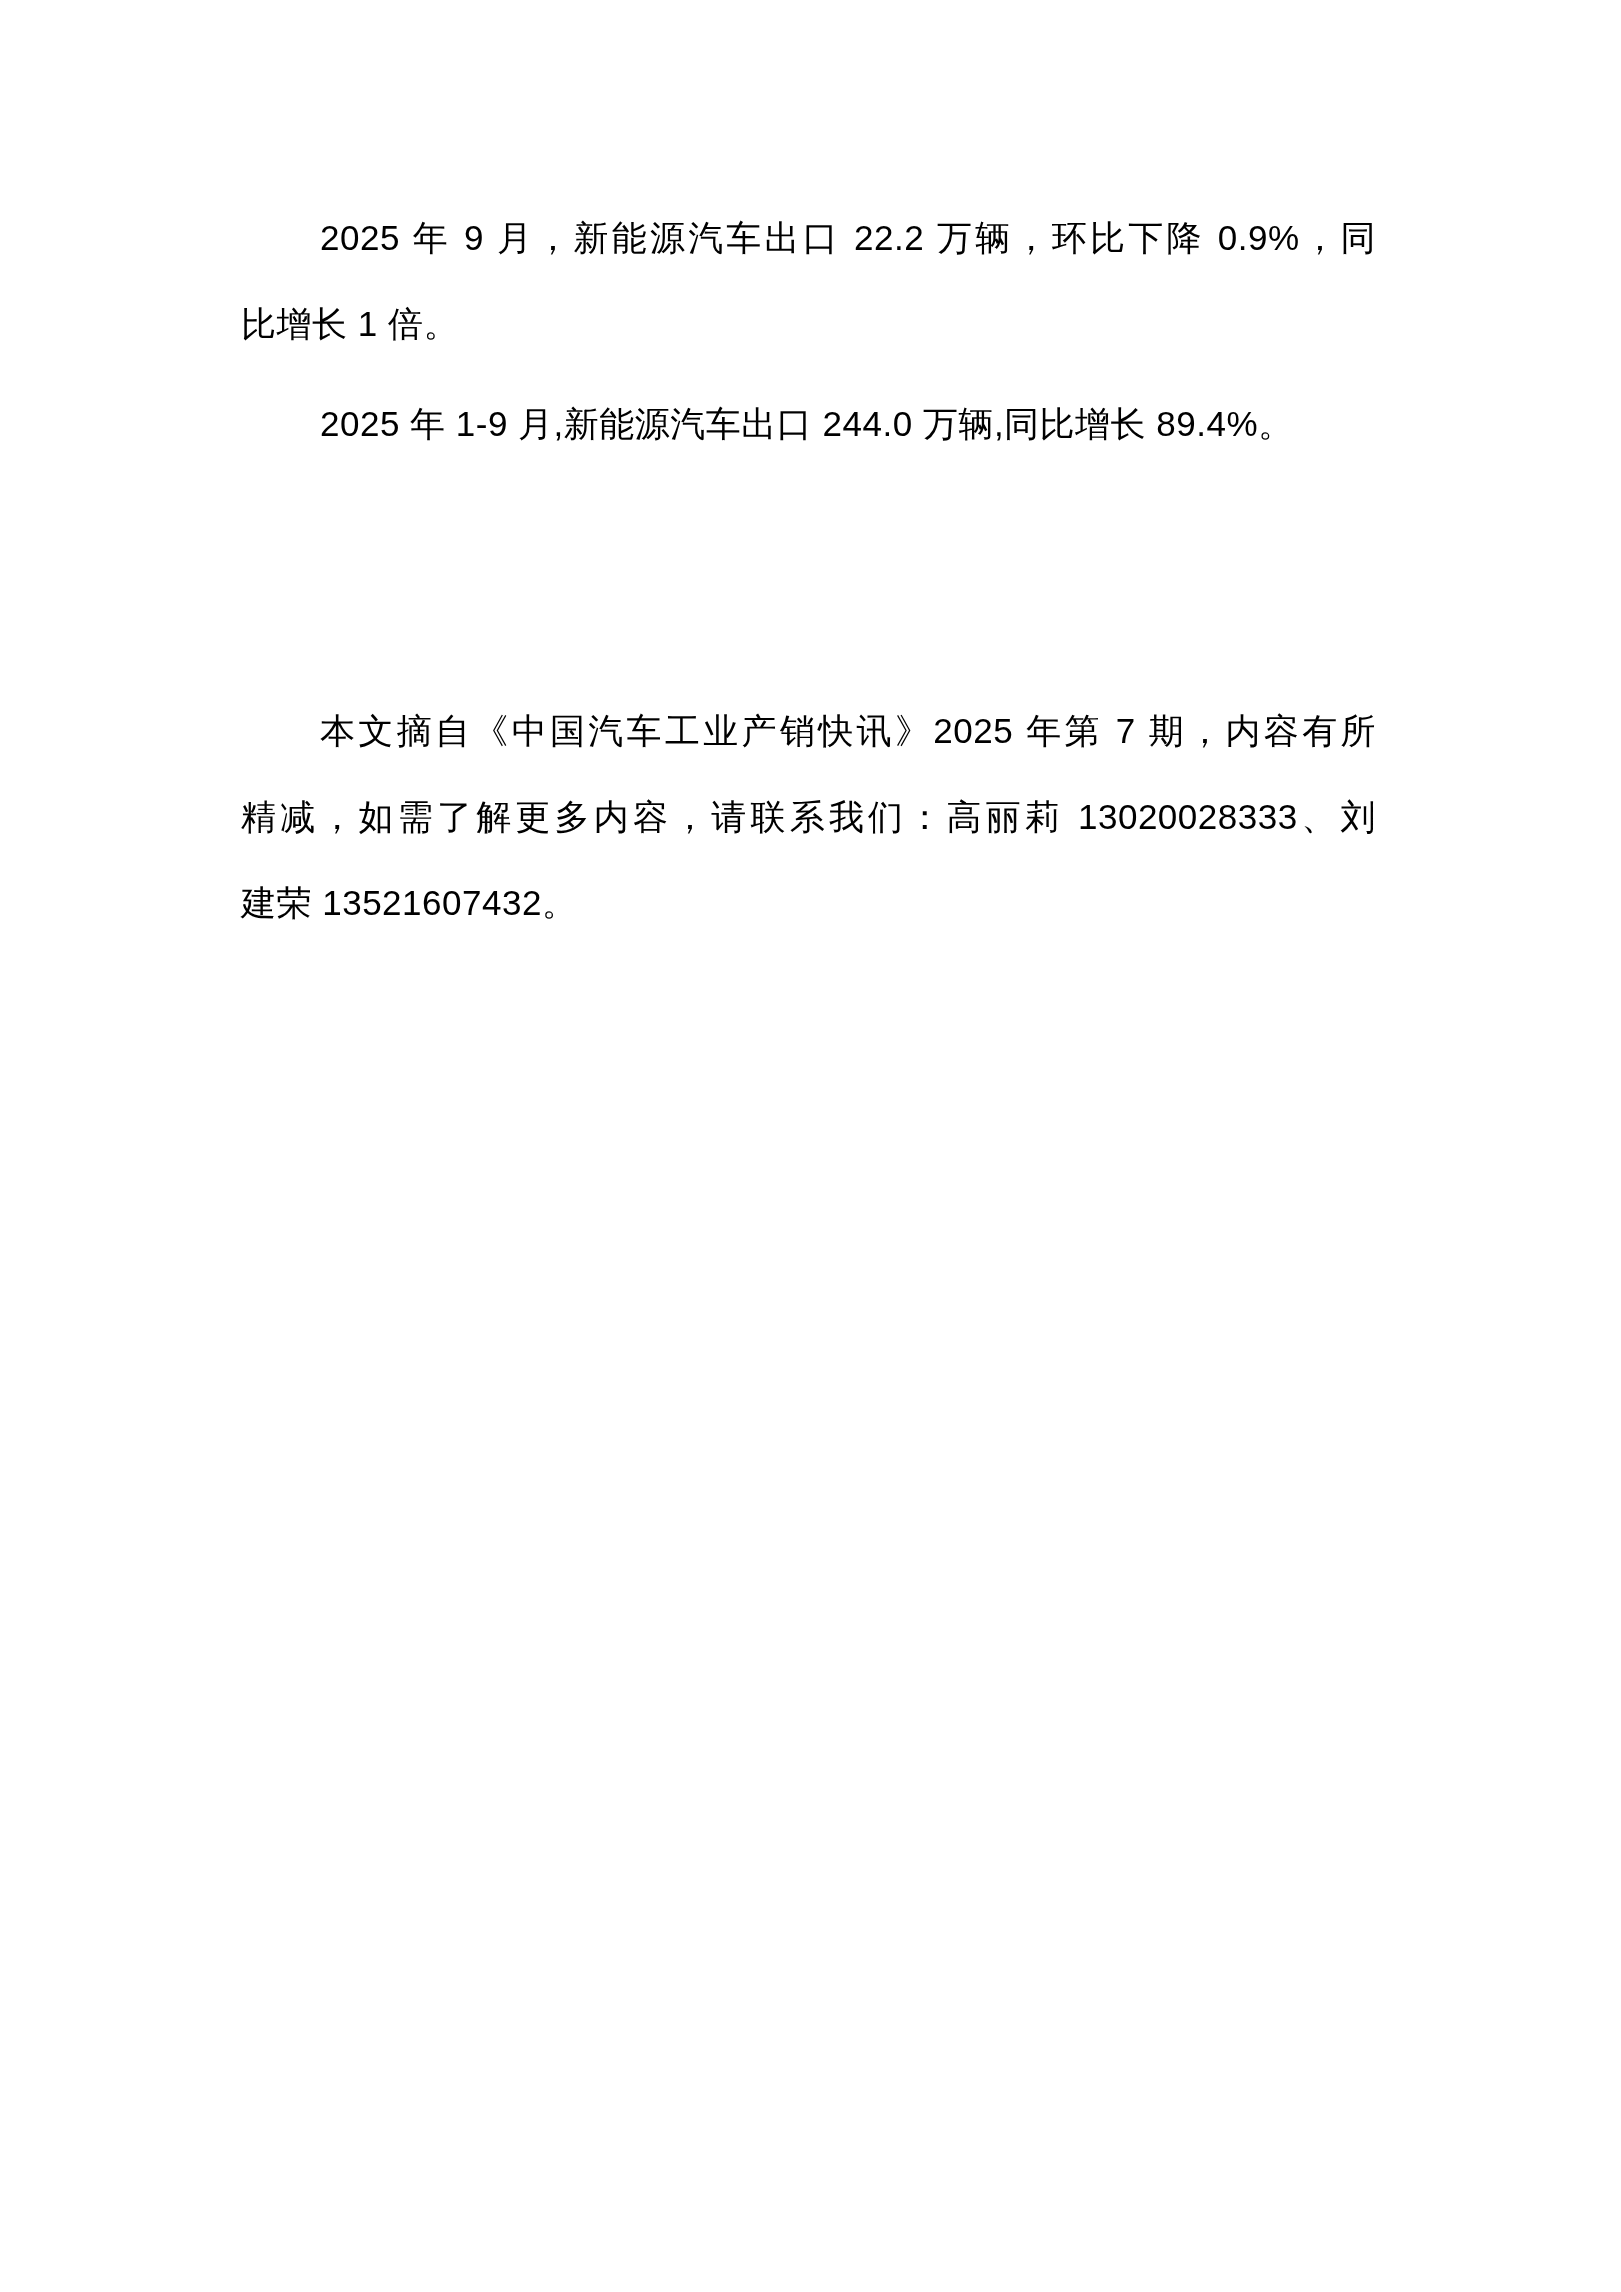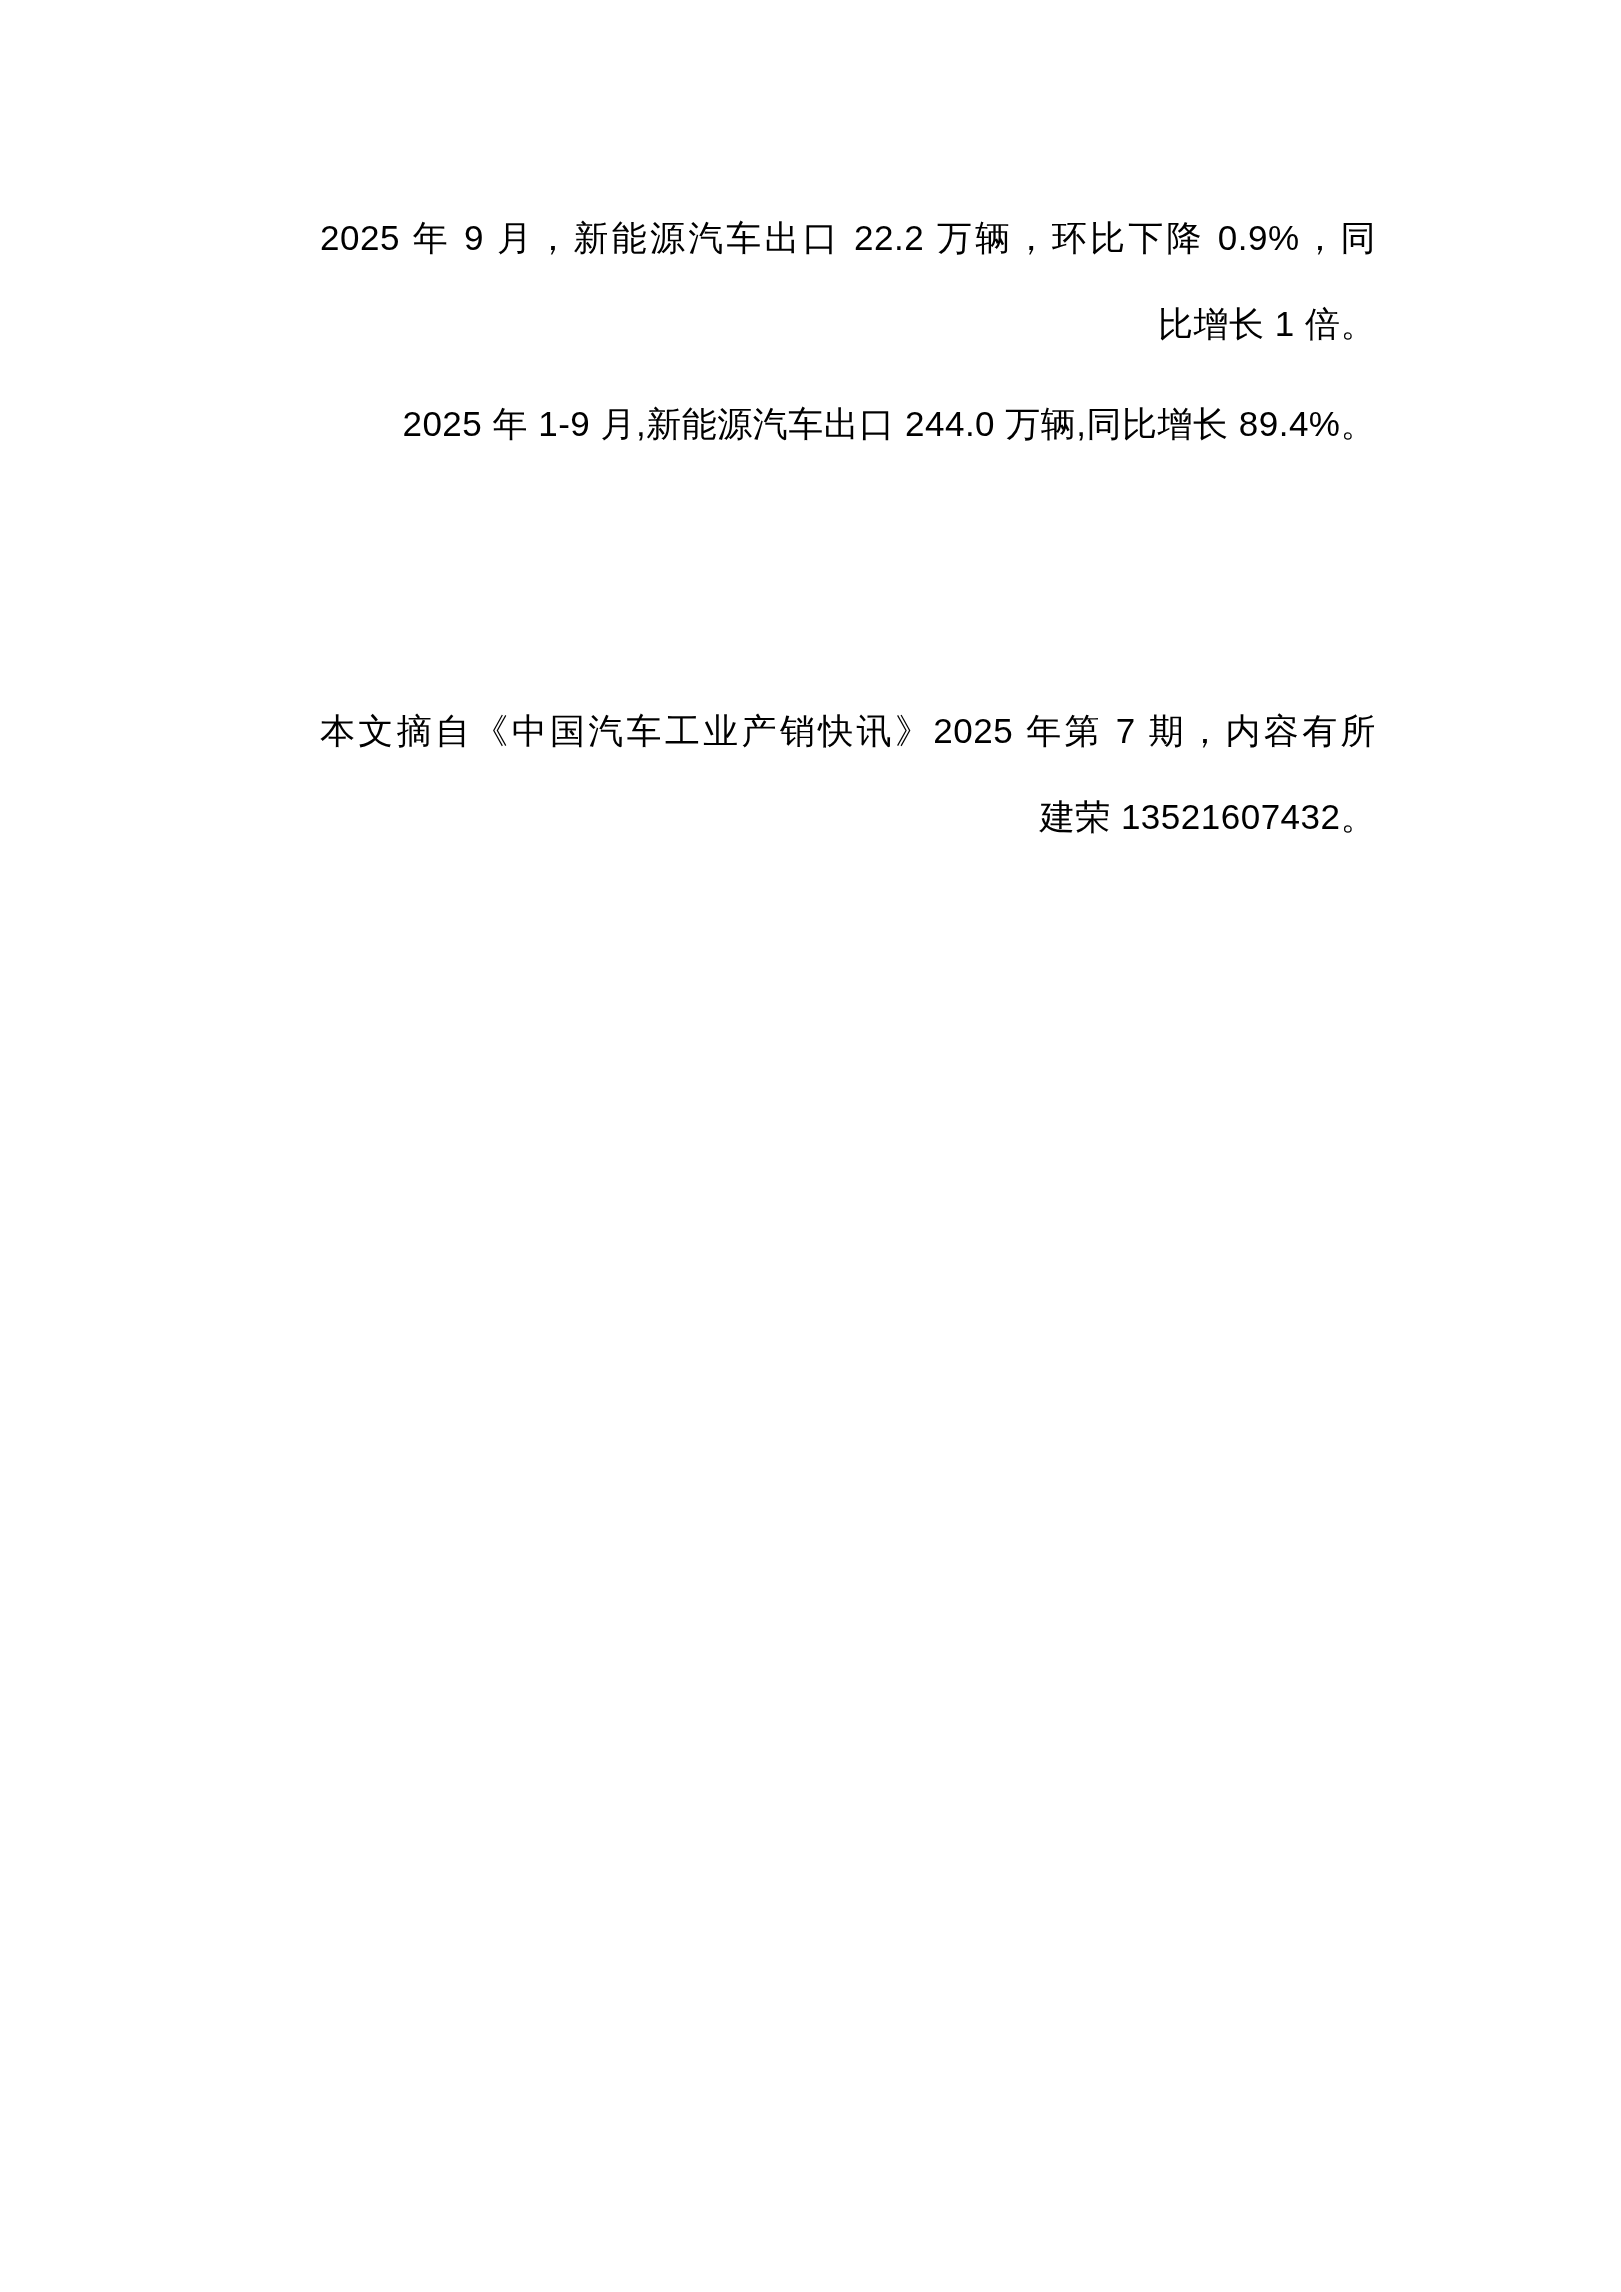--- a/index.html
+++ b/index.html
@@ -17,21 +17,21 @@
     left: 241px;
     top: 195px;
     width: 1135px;
     font-family: "Liberation Sans", "DejaVu Sans", sans-serif;
     font-size: 35px;
     line-height: 86px;
     color: #000000;
     letter-spacing: 0.5px;
   }
   .paragraph { margin: 0 0 13.7px 0; }
-  .line { text-align: right; }
+  .line { text-align: left; }
   .line.just {
     text-align: justify;
     text-align-last: justify;
   }
   .line.indent { text-indent: 79px; }
   .gap-block { height: 208px; }
 </style>
 </head>
 <body>
 
@@ -44,18 +44,19 @@
     </div>
 
     <div class="paragraph">
       <div class="line indent">2025 年 1-9 月,新能源汽车出口 244.0 万辆,同比增长 89.4%。</div>
     </div>
 
     <div class="gap-block"></div>
 
     <div class="paragraph">
       <div class="line just indent">本文摘自《中国汽车工业产销快讯》2025 年第 7 期，内容有所</div>
+      <div class="line just">精减，如需了解更多内容，请联系我们：高丽莉 13020028333、刘</div>
       <div class="line">建荣 13521607432。</div>
     </div>
 
   </div>
 </div>
 
 
 </body></html>

